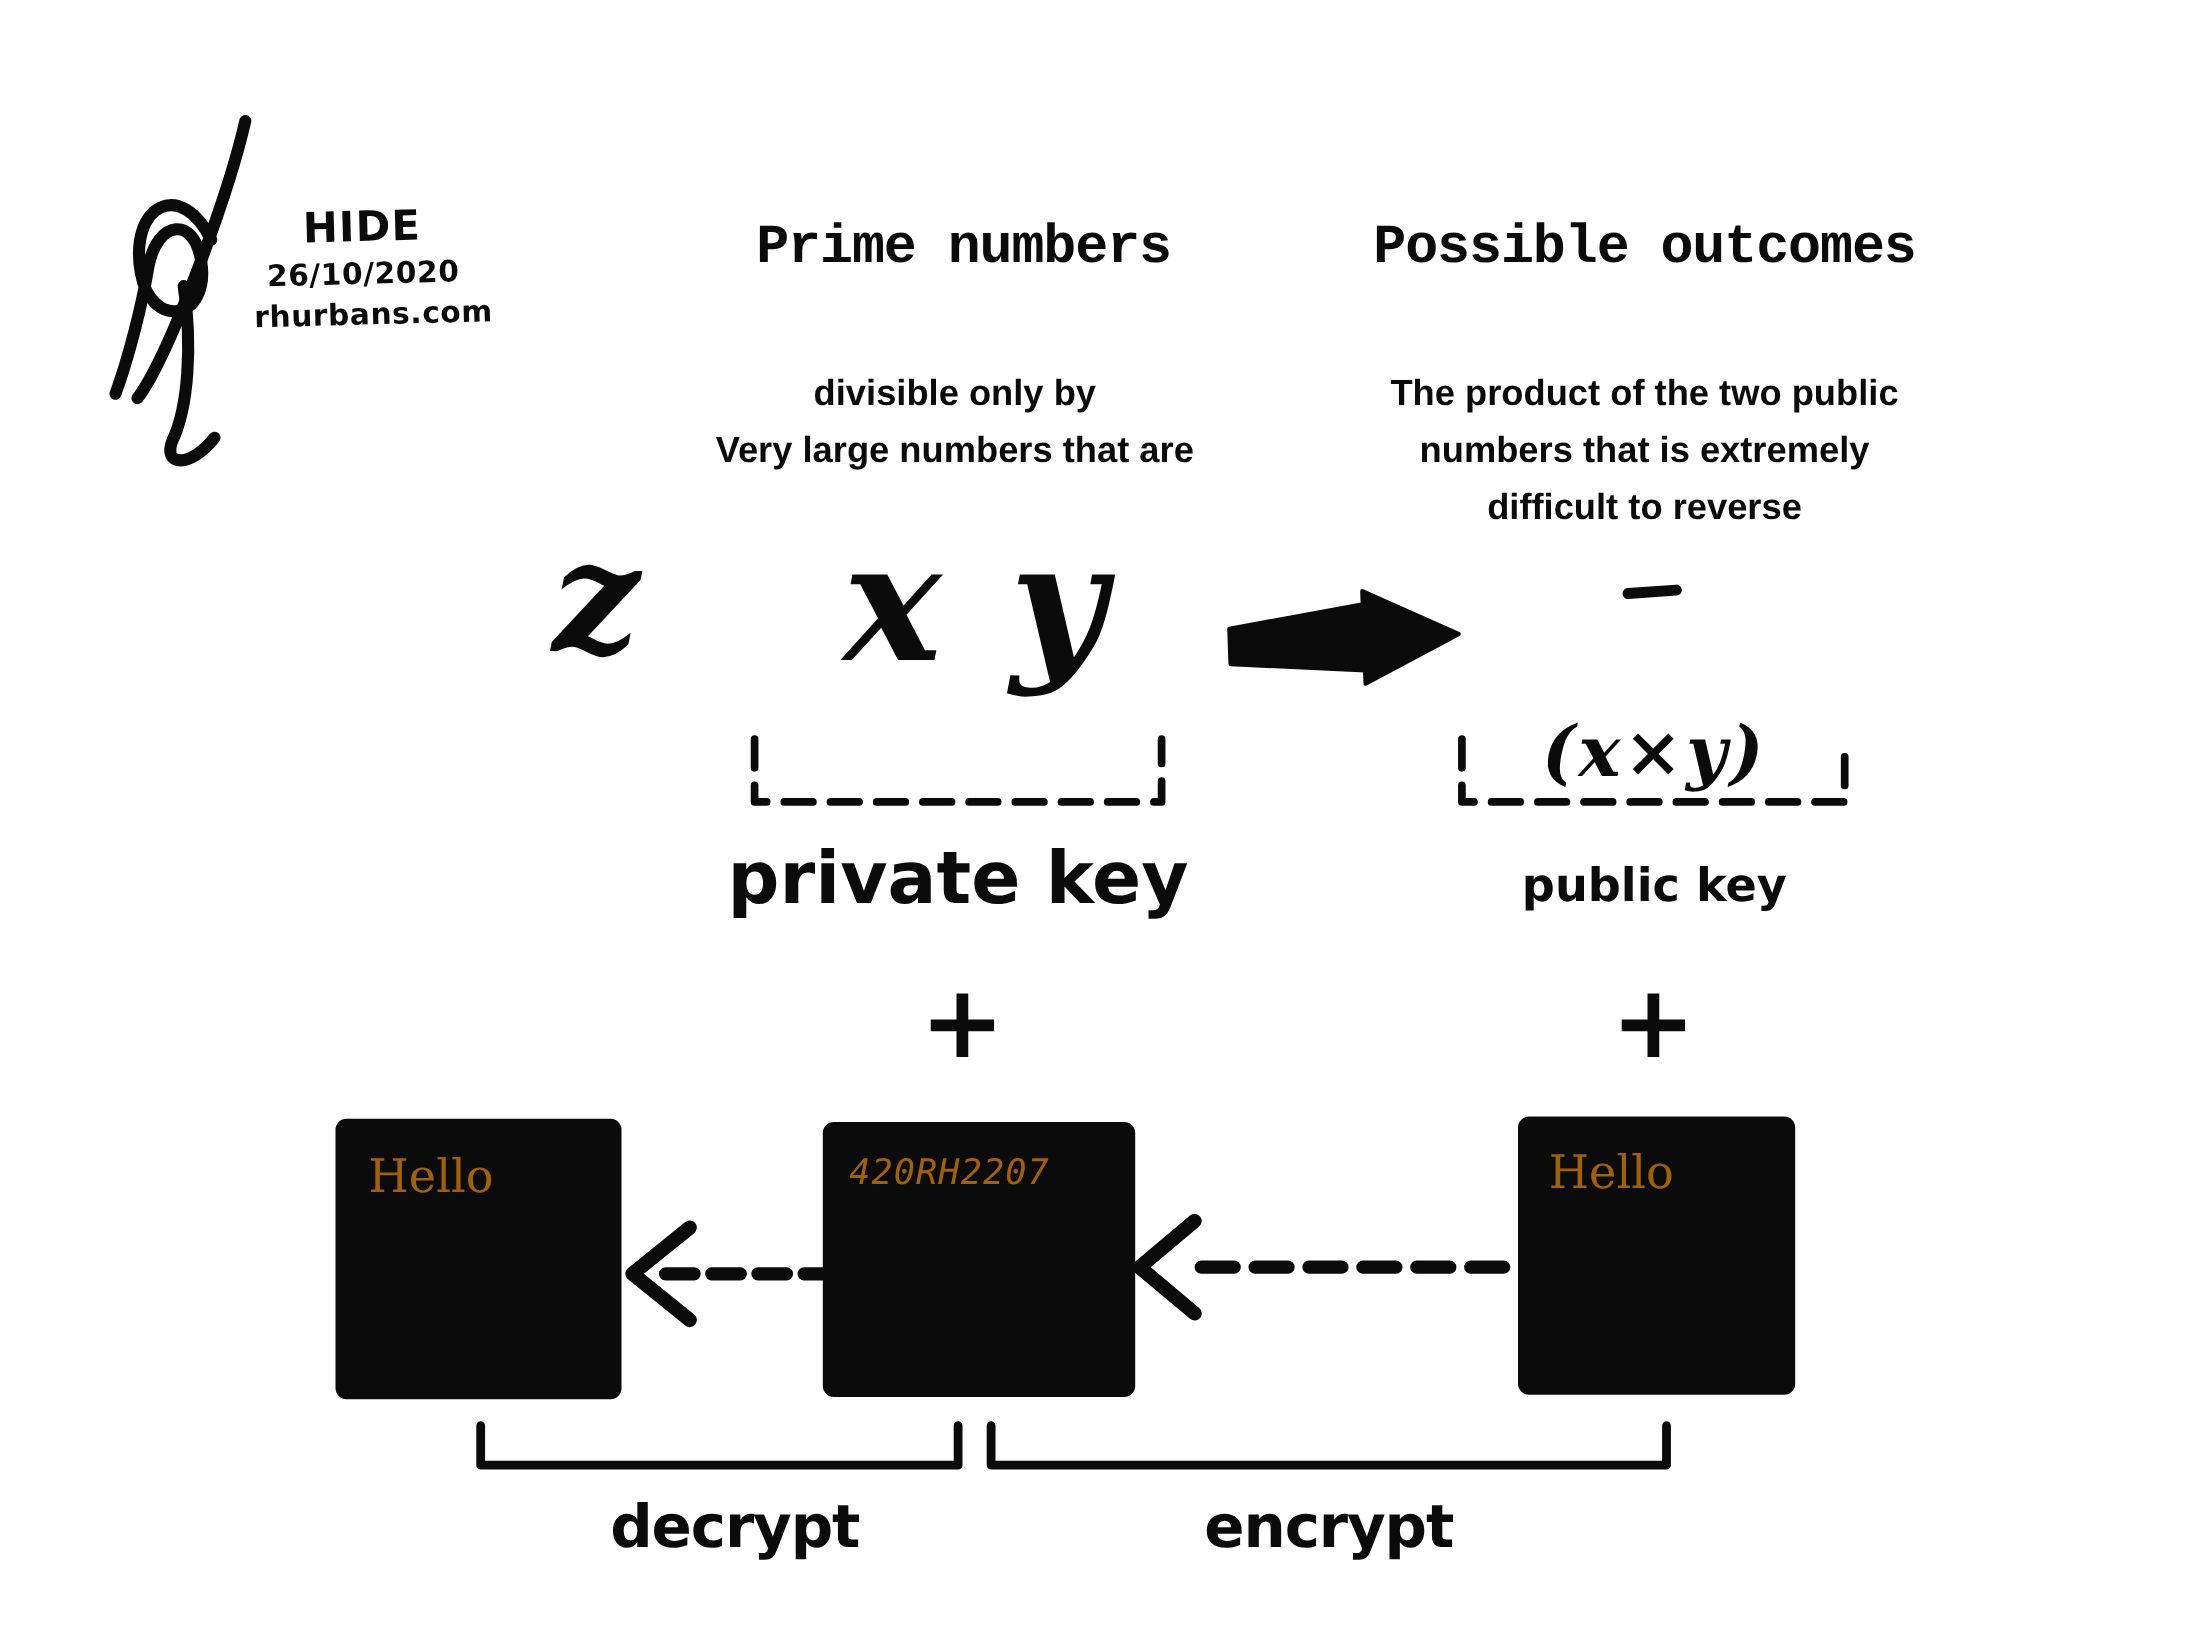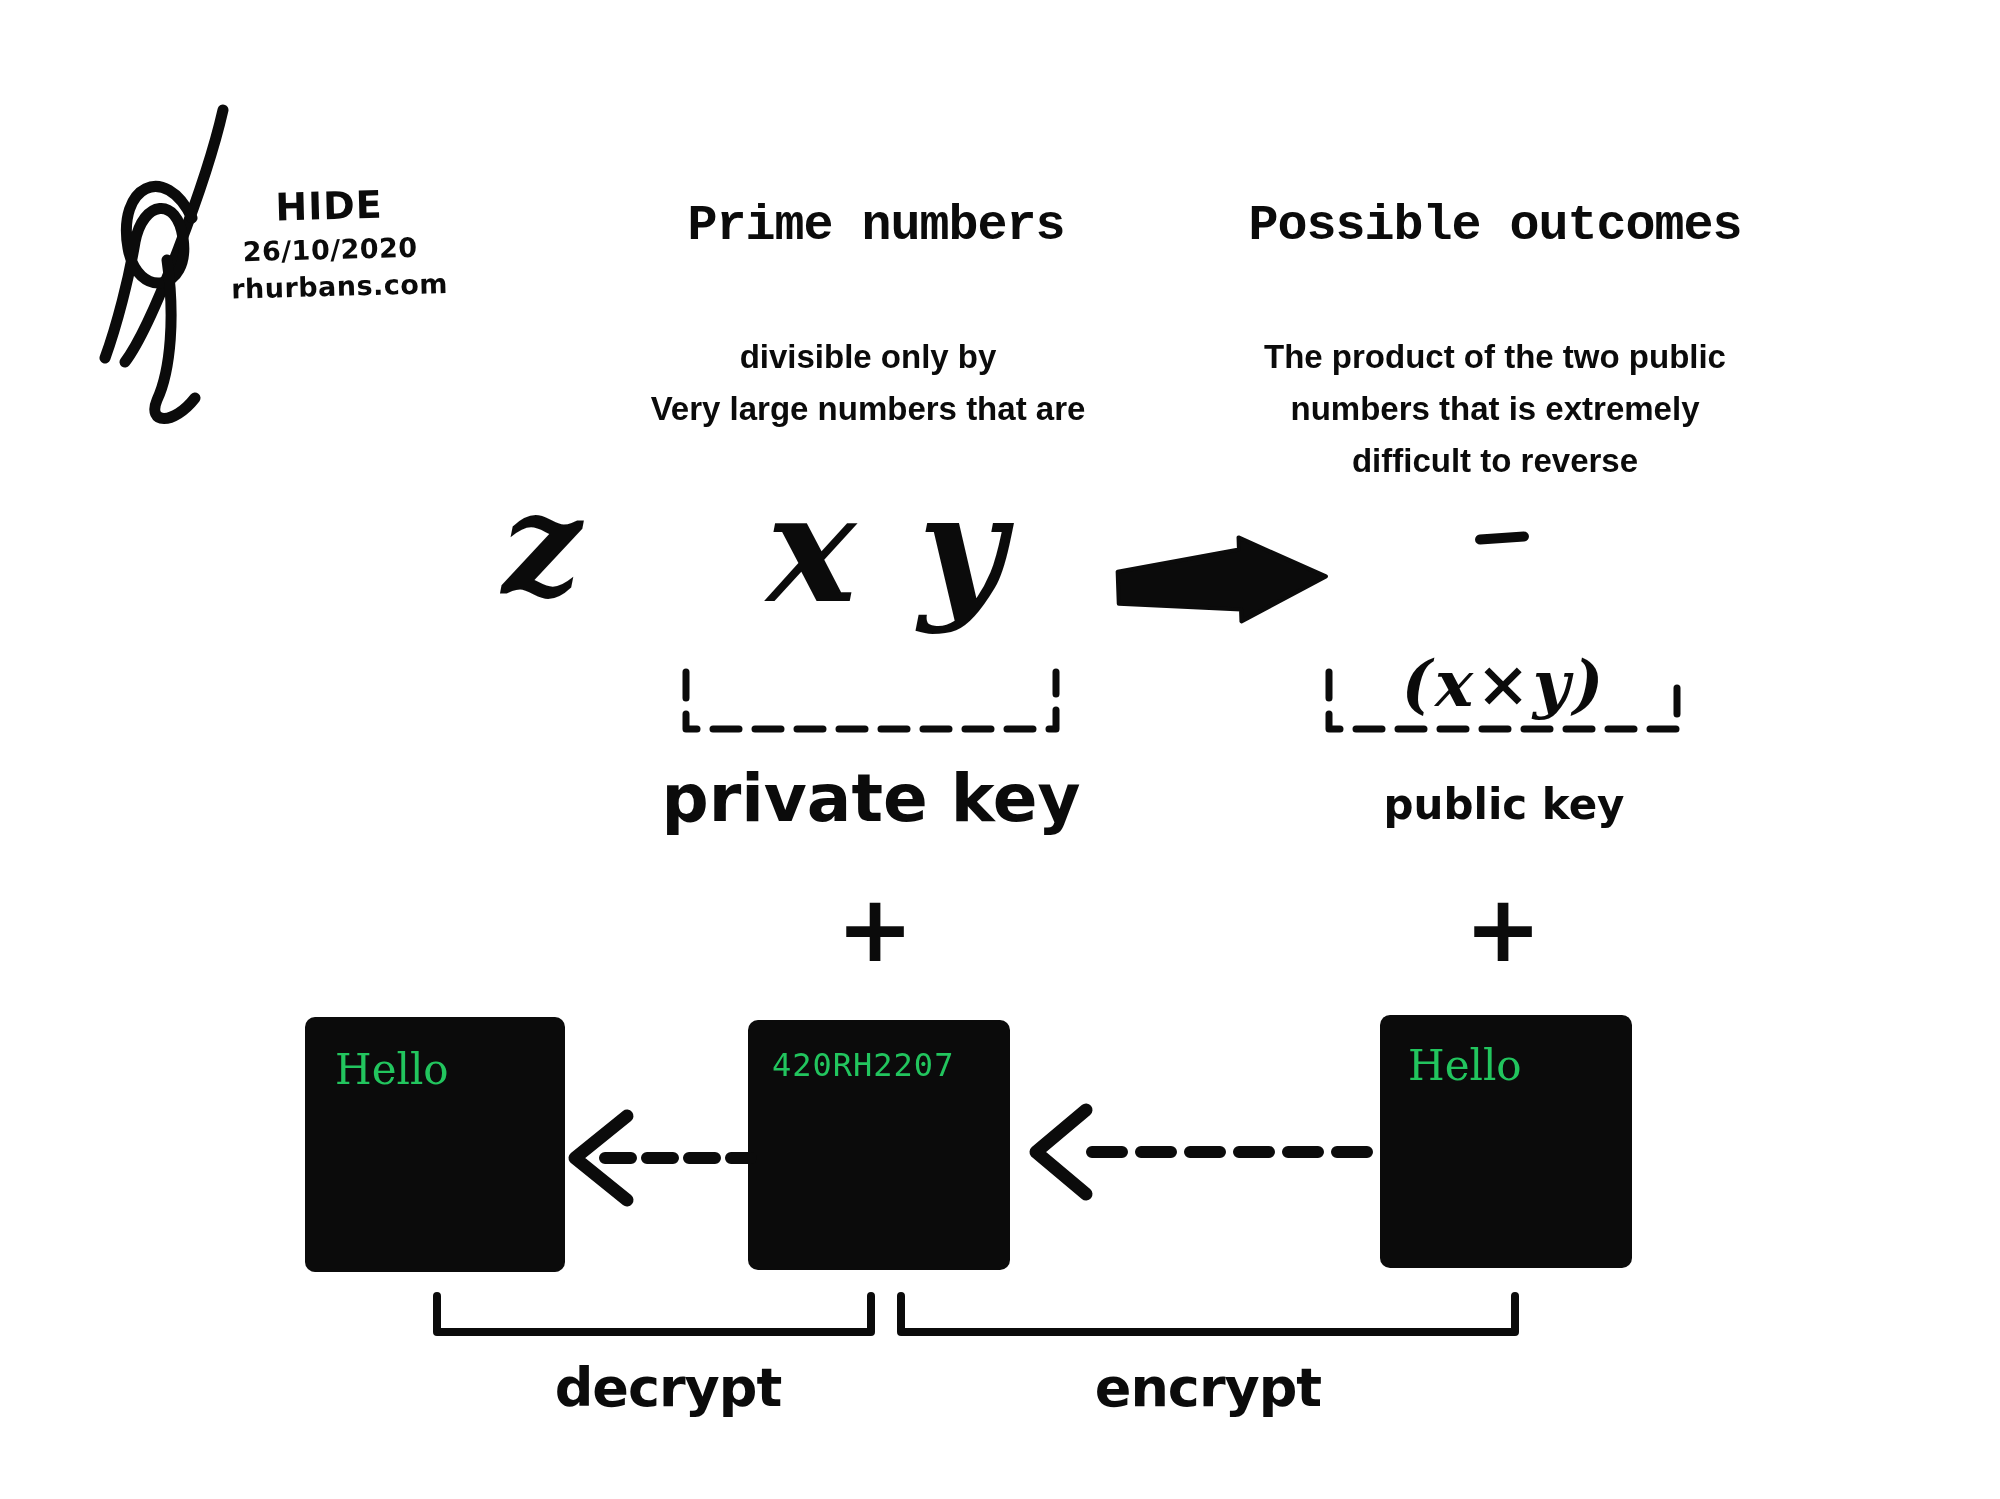--- a/index.html
+++ b/index.html
@@ -45,21 +45,21 @@
     position:absolute;left:50%;top:46%;
     width:54px;height:10px;background:var(--ink);
     transform:translate(-50%,-50%) rotate(-4deg);border-radius:5px;
   }
   .msg-box{
     background:var(--ink);border-radius:10px;
     color:#fff;box-sizing:border-box;
   }
   .msg-box .box-label{
     font-family:"DejaVu Serif",serif;
-    font-size:42px;color:#22c55e;white-space:nowrap;
+    font-size:42px;color:#a16207;white-space:nowrap;
   }
   .msg-box .box-label.cipher{
     font-family:"DejaVu Sans Mono",monospace;
     font-size:32px;letter-spacing:1px;
   }
   .plus{font-size:92px;line-height:1;}
   .op-label{font-size:54px;letter-spacing:-1px;}
   svg{display:block;overflow:visible;}
   .stroke{stroke:var(--ink);fill:none;stroke-linecap:round;stroke-linejoin:round;}
 </style>
@@ -117,21 +117,21 @@
 
   <div class="abs cx hand" style="left:871px;top:760px;font-size:66px;">private key</div>
   <div class="abs cx hand" style="left:1504px;top:780px;font-size:42px;">public key</div>
 
   <div class="abs cx hand plus" style="left:875px;top:884px;">+</div>
   <div class="abs cx hand plus" style="left:1503px;top:884px;">+</div>
 
   <div class="abs msg-box" style="left:305px;top:1017px;width:260px;height:255px;padding:28px 0 0 30px;">
     <div class="box-label">Hello</div>
   </div>
-  <div class="abs msg-box" style="left:748px;top:1020px;width:262px;height:250px;padding:26px 0 0 24px;">
+  <div class="abs msg-box" style="left:748px;top:1020px;width:284px;height:250px;padding:26px 0 0 24px;font-style:italic;">
     <div class="box-label cipher">420RH2207</div>
   </div>
   <div class="abs msg-box" style="left:1380px;top:1015px;width:252px;height:253px;padding:26px 0 0 28px;">
     <div class="box-label">Hello</div>
   </div>
 
   <svg class="abs" style="left:565px;top:1110px;" width="190" height="96" viewBox="0 0 190 96">
     <path class="stroke" stroke-width="13" d="M62,6 L10,48 L62,90"></path>
     <path class="stroke" stroke-width="12" stroke-linecap="butt" stroke-dasharray="26 16" d="M40,48 L186,48"></path>
   </svg>

